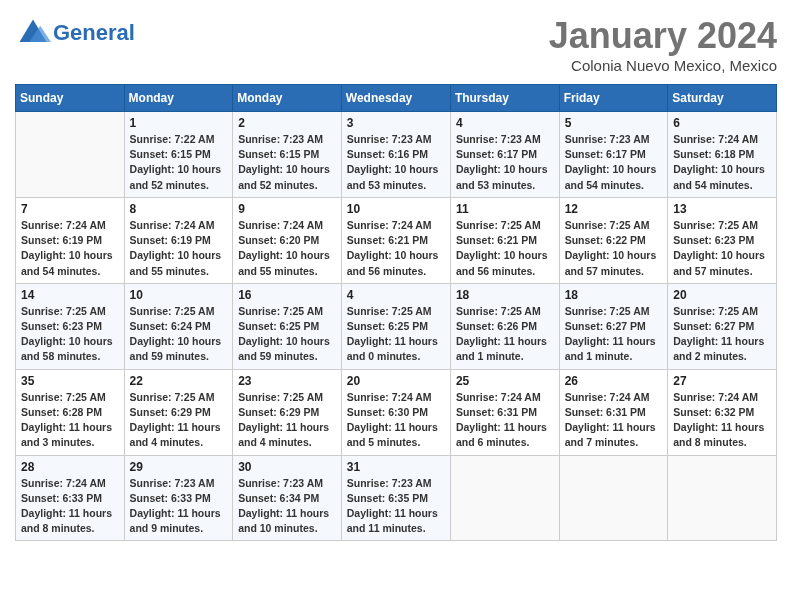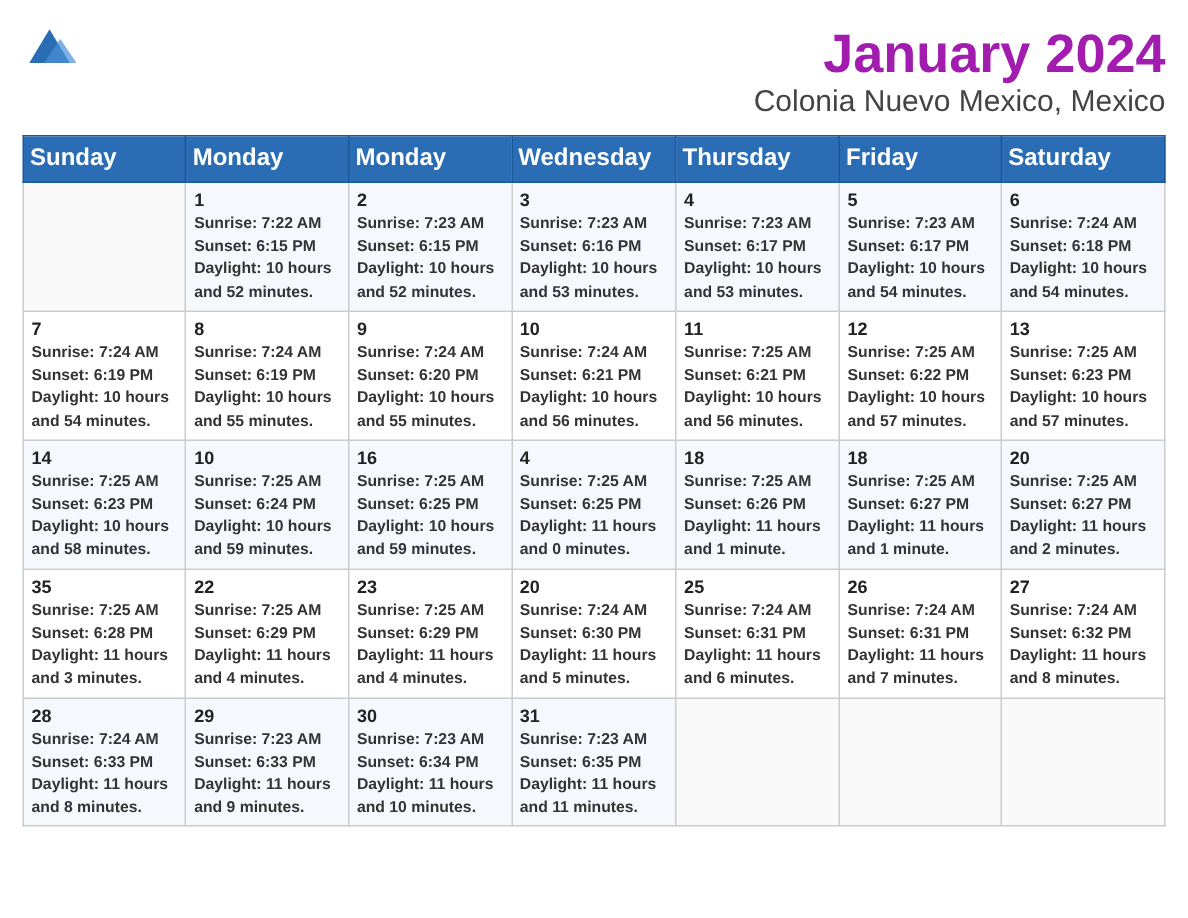--- a/index.html
+++ b/index.html
@@ -33,37 +33,37 @@
       width: 36px;
       height: 36px;
       margin-right: 2px;
     }
     .title-area {
       text-align: right;
     }
     .month-title {
       font-size: 36px;
       font-weight: bold;
-      color: #a21caf;
+      color: #737373;
     }
     .subtitle {
-      font-size: 20px;
+      font-size: 15px;
       color: #444;
     }
     table {
       width: 100%;
       border-collapse: collapse;
       font-size: 11px;
     }
     thead tr th {
       background-color: #2a6db5;
       color: #fff;
       padding: 6px 4px;
       text-align: left;
-      font-size: 16px;
+      font-size: 12px;
       border: 1px solid #1a5a9a;
     }
     tbody tr td {
       border: 1px solid #ccc;
       vertical-align: top;
       padding: 4px 5px;
       height: 80px;
       width: 110px;
     }
     tbody tr:nth-child(odd) td {
@@ -92,20 +92,21 @@
 </head>
 <body>
 
 <div class="header-area">
   <div class="logo">
     <svg class="logo-icon" viewBox="0 0 40 40">
       <polygon points="20,5 35,30 5,30" fill="#2a6db5"></polygon>
       <polygon points="28,12 40,30 16,30" fill="#4a90d9" opacity="0.7"></polygon>
     </svg>
     <div class="logo-text">
+      <div><span>General</span></div>
     </div>
   </div>
   <div class="title-area">
     <div class="month-title">January 2024</div>
     <div class="subtitle">Colonia Nuevo Mexico, Mexico</div>
   </div>
 </div>
 
 <table>
   <thead>

